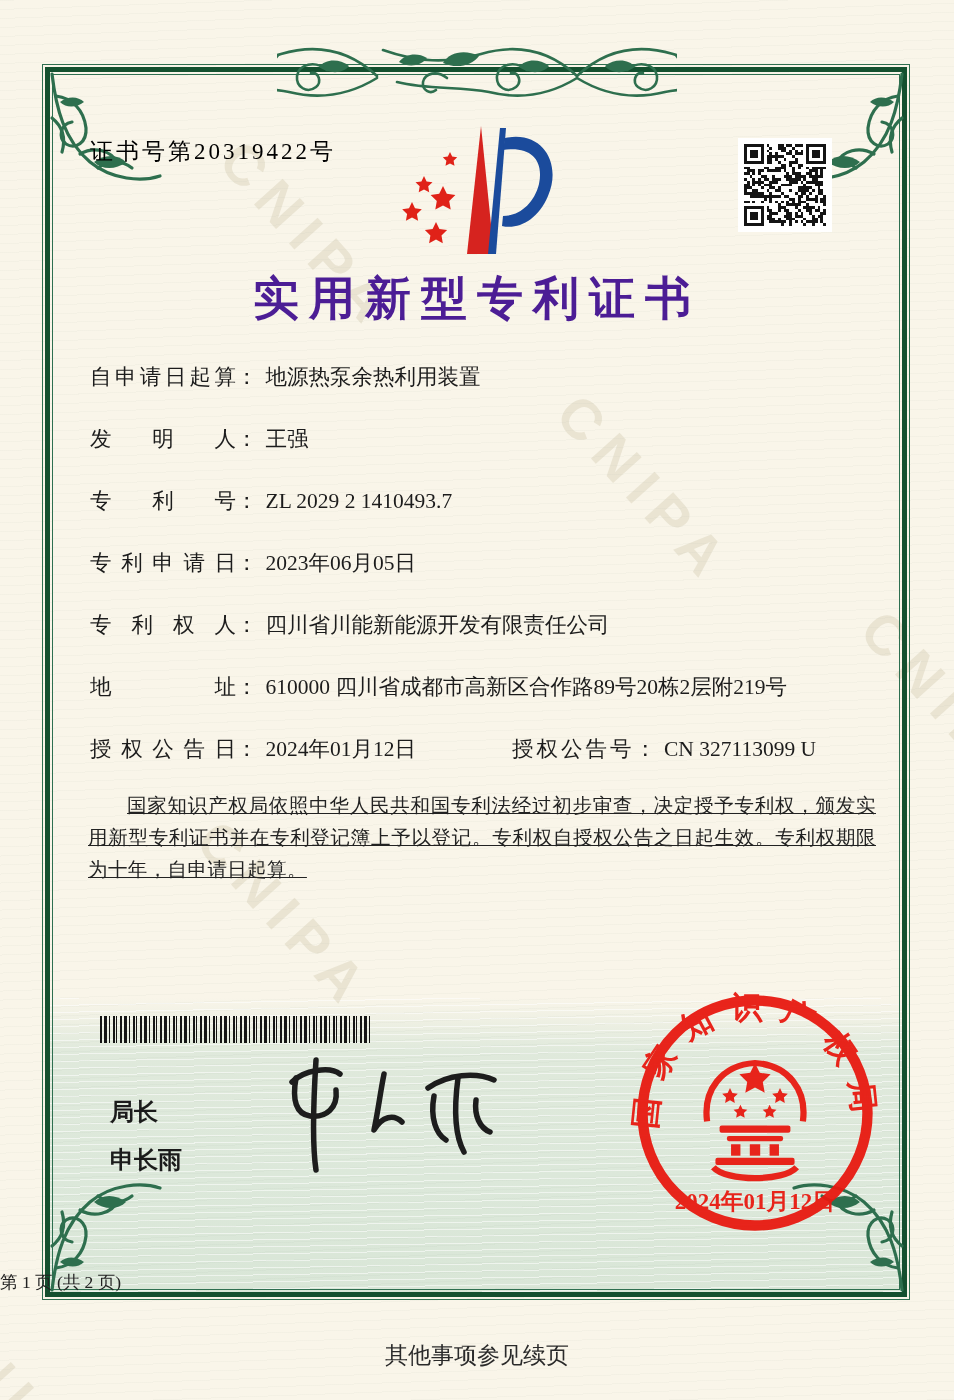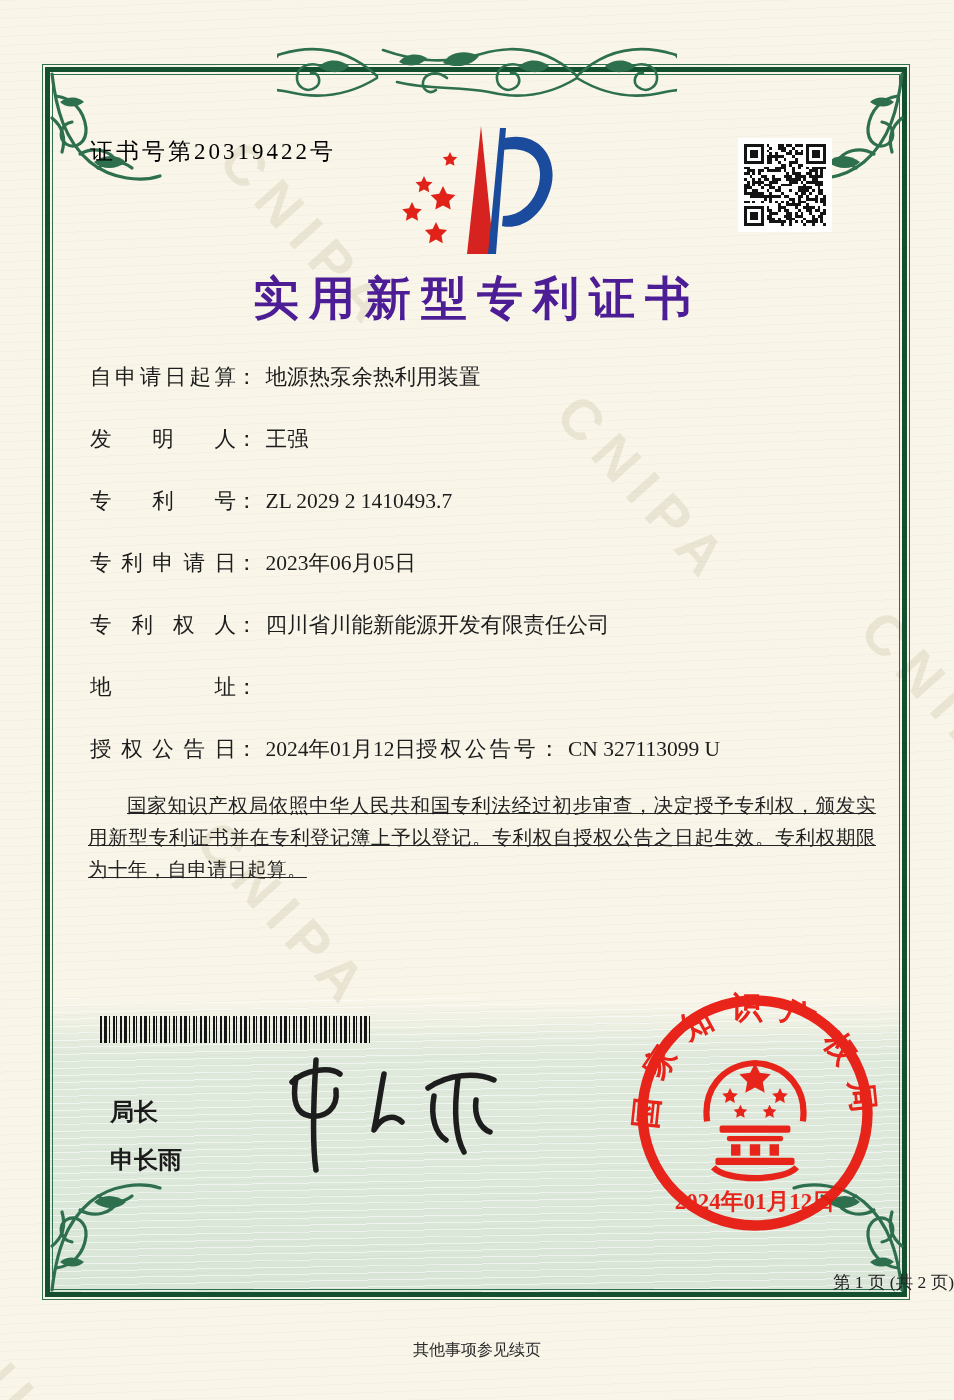--- a/index.html
+++ b/index.html
@@ -44,21 +44,21 @@
   .title { position:absolute; left:0; right:0; top:268px; text-align:center;
     font-size:46px; font-weight:700; letter-spacing:10px; color:#4c1d95; z-index:4; }
 
   
   .fields { position:absolute; left:90px; top:360px; width:790px; z-index:4; font-size:21.5px; }
   .frow { display:flex; align-items:flex-start; line-height:34px; margin-bottom:28px; }
   .flabel { display:inline-block; width:146px; text-align:justify; text-align-last:justify; flex:0 0 146px; }
   .fcolon { flex:0 0 auto; padding-right:8px; }
   .fvalue { flex:0 1 auto; }
   .fvalue.addr { max-width:576px; }
-  .grant-row .flabel2 { letter-spacing:3px; }
+  .grant-row .flabel2 { letter-spacing:3px; margin-left:96px; }
 
   
   .body-text { position:absolute; left:88px; top:790px; width:788px; z-index:4;
     font-size:19.5px; line-height:32px; text-align:justify; color:#222; letter-spacing:.4px;text-decoration:underline; }
   .body-text p { text-indent:2em; margin-bottom:3px; }
 
   
   .barcode { position:absolute; left:100px; top:1016px; width:272px; height:27px; z-index:4;
     background-image:repeating-linear-gradient(90deg,
       #151515 0 2px, transparent 2px 4px,
@@ -71,22 +71,22 @@
   .signer { position:absolute; left:110px; z-index:4; font-family:"Liberation Sans","DejaVu Sans",sans-serif;
     font-size:24px; font-weight:600; color:#1b1b1b; }
   .signer.t { top:1096px;text-align:center; }
   .signer.n { top:1144px; }
   .signature { position:absolute; left:252px; top:1052px; width:280px; height:130px; z-index:4; }
 
   
   .seal { position:absolute; left:630px; top:988px; width:250px; height:250px; z-index:5; opacity:.94; }
 
   
-  .page-info { position:absolute; left:0; right:0; top:1270px; text-align:right; font-size:17.5px; color:#222; z-index:4; }
-  .cont-note { position:absolute; left:0; right:0; top:1340px; text-align:center; font-size:16px; color:#2a2a2a; z-index:4; }
+  .page-info { position:absolute; left:0; right:0; top:1270px; text-align:left; font-size:17.5px; color:#222; z-index:4; }
+  .cont-note { position:absolute; left:0; right:0; top:1340px; text-align:center; font-size:23px; color:#2a2a2a; z-index:4; }
 </style>
 </head>
 <body>
 
 <div class="page">
 
   <div class="green-band"></div>
 
   <div class="wm" style="left:255px; top:128px;">CNIPA</div>
   <div class="wm" style="left:592px; top:382px;">CNIPA</div>
@@ -520,20 +520,21 @@
       <span class="fvalue">2023年06月05日</span>
     </div>
     <div class="frow">
       <span class="flabel">专利权人</span>
       <span class="fcolon">：</span>
       <span class="fvalue">四川省川能新能源开发有限责任公司</span>
     </div>
     <div class="frow">
       <span class="flabel">地址</span>
       <span class="fcolon">：</span>
+      <span class="fvalue addr">610000 四川省成都市高新区合作路89号20栋2层附219号</span>
     </div>
     <div class="frow grant-row">
       <span class="flabel">授权公告日</span>
       <span class="fcolon">：</span>
       <span class="fvalue">2024年01月12日</span>
       <span class="flabel2">授权公告号</span>
       <span class="fcolon">：</span>
       <span class="fvalue">CN 327113099 U</span>
     </div>
   </div>

